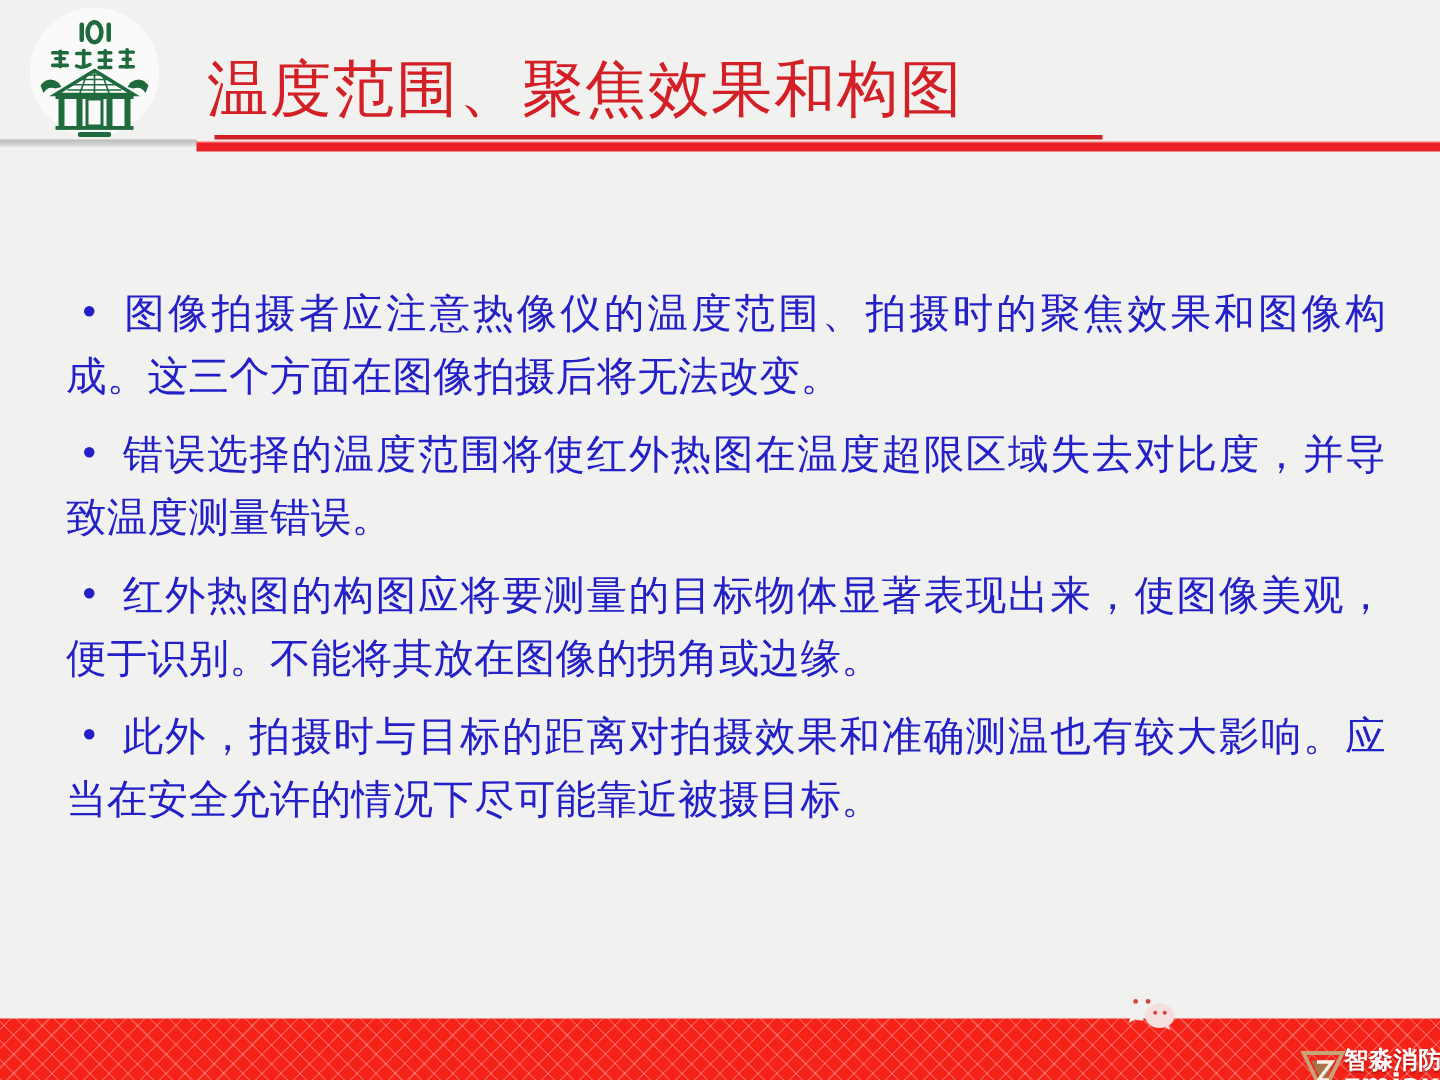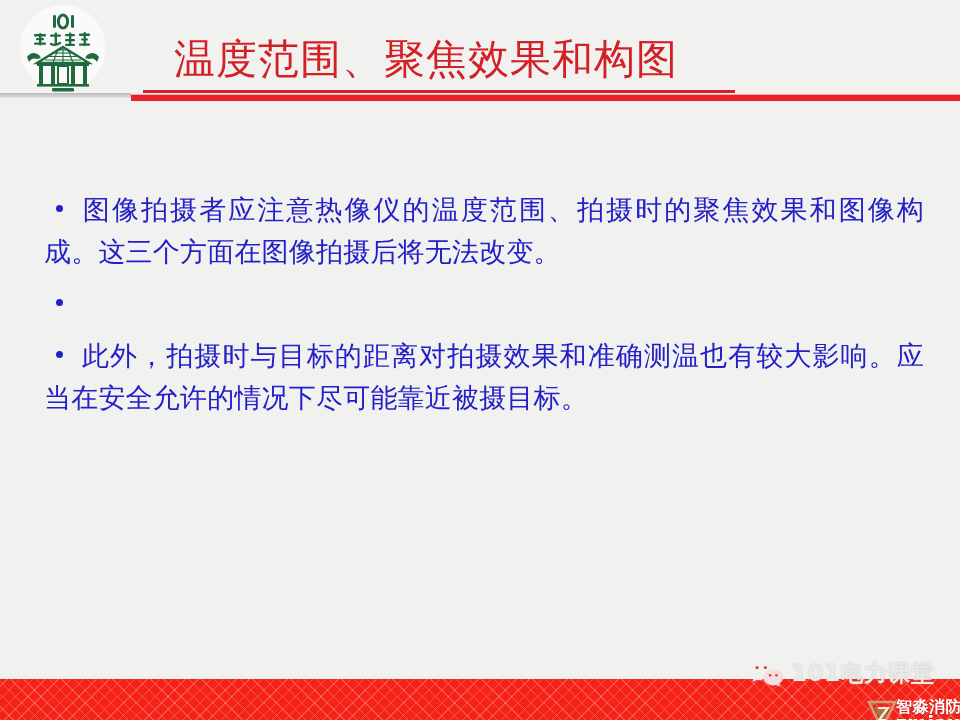--- a/index.html
+++ b/index.html
@@ -49,21 +49,20 @@
     top: 33px;
     width: 620px;
     height: 58px;
     color: #d31f26;
     font-size: 41px;
     line-height: 52px;
     letter-spacing: 1px;
     font-family: "DejaVu Serif", "Liberation Serif", serif;
     font-weight: 400;
     white-space: nowrap;
-    margin-left: 36px;
   }
 
   .title-underline {
     position: absolute;
     left: 143px;
     top: 90px;
     width: 592px;
     height: 3px;
     background: #d31f26;
   }
@@ -286,46 +285,50 @@
   <div class="content">
 
     <div class="bullet-item">
       <span class="bullet-row">
         <span class="bullet-dot"></span><span>图像拍摄者应注意热像仪的温度范围、拍摄时的聚焦效果和图像构成。这三个方面在图像拍摄后将无法改变。</span>
       </span>
     </div>
 
     <div class="bullet-item">
       <span class="bullet-row">
-        <span class="bullet-dot"></span>
+        <span class="bullet-dot"></span><span>错误选择的温度范围将使红外热图在温度超限区域失去对比度，并导致温度测量错误。</span>
       </span>
     </div>
 
 
+    <div class="bullet-item">
+      <span class="bullet-row">
+        <span class="bullet-dot"></span><span>红外热图的构图应将要测量的目标物体显著表现出来，使图像美观，便于识别。不能将其放在图像的拐角或边缘。</span>
+      </span>
+    </div>
 
     <div class="bullet-item">
       <span class="bullet-row">
         <span class="bullet-dot"></span><span>此外，拍摄时与目标的距离对拍摄效果和准确测温也有较大影响。应当在安全允许的情况下尽可能靠近被摄目标。</span>
       </span>
     </div>
 
   </div>
 
   <div class="footer-bar"></div>
 
   <div class="wechat-watermark">
     <svg class="wechat-icon" viewBox="0 0 36 28" xmlns="http://www.w3.org/2000/svg">
       <path d="M13.2 1.4C6.4 1.4 1 5.9 1 11.4c0 3.1 1.8 5.9 4.6 7.7L4.4 23l4.5-2.3c1.4.4 2.8.6 4.3.6.4 0 .8 0 1.1-.1-.3-.8-.4-1.7-.4-2.6 0-5.3 5-9.5 11.2-9.5.4 0 .8 0 1.2.1-1-4.6-5.9-7.8-13.1-7.8z" fill="#f0f0ee"></path>
       <circle cx="9.1" cy="8.6" r="1.6" fill="#cf4640"></circle>
       <circle cx="17.4" cy="8.6" r="1.6" fill="#cf4640"></circle>
       <path d="M35 18.3c0-4.5-4.4-8.1-9.8-8.1s-9.8 3.6-9.8 8.1c0 4.5 4.4 8.1 9.8 8.1 1.2 0 2.3-.2 3.4-.5l3.6 1.8-1-3.1c2.3-1.5 3.8-3.8 3.8-6.3z" fill="#f6dede"></path>
       <circle cx="22.1" cy="16.2" r="1.3" fill="#cf4640"></circle>
       <circle cx="28.5" cy="16.2" r="1.3" fill="#cf4640"></circle>
     </svg>
-    <span class="wechat-label">101电力课堂</span>
   </div>
 
   <div class="zm-watermark">
     <svg class="zm-logo-mark" viewBox="0 0 32 33" xmlns="http://www.w3.org/2000/svg">
       <path d="M3 3 L29 3 L16 30 Z" fill="none" stroke="#c8a37a" stroke-width="2.6"></path>
       <path d="M8 8 L24 8 L16 24 Z" fill="#9a7f4f" opacity="0.85"></path>
       <path d="M12 9 L22 9 L13 21 L20 21" fill="none" stroke="#f6f2e8" stroke-width="2.2"></path>
     </svg>
     <div class="zm-text-block">
       <div class="zm-name">智淼消防</div>

